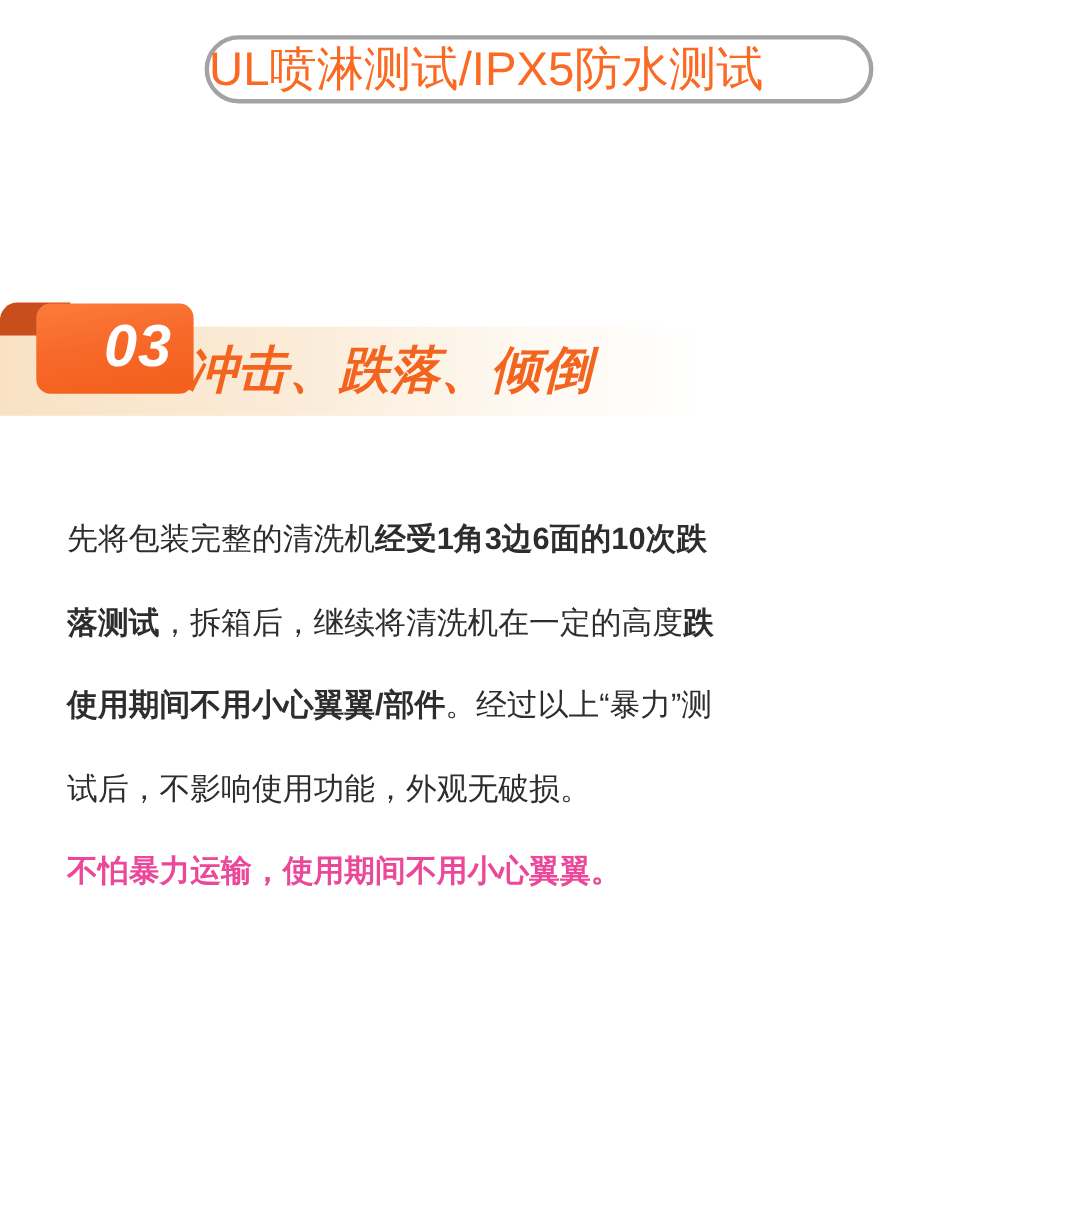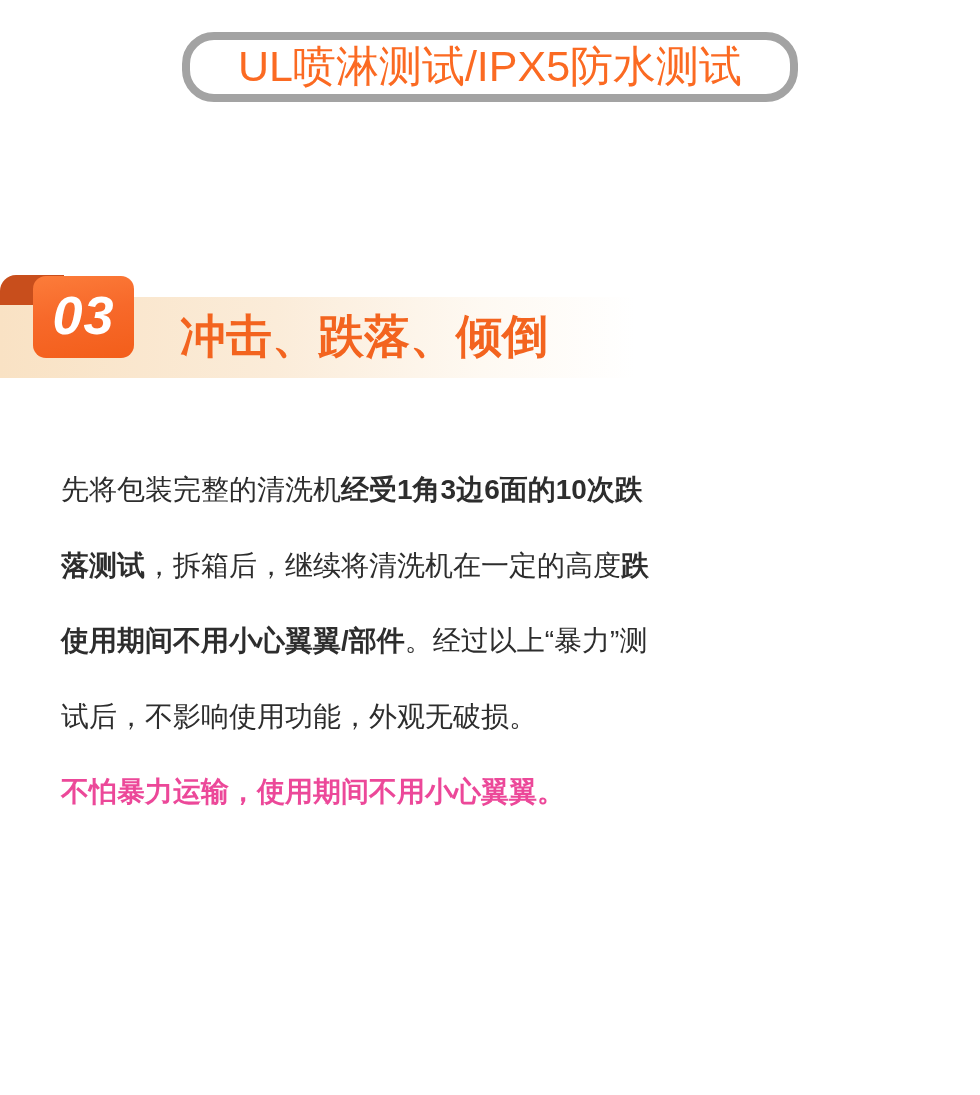--- a/index.html
+++ b/index.html
@@ -17,25 +17,24 @@
   }
 
   
   .pill {
     position: absolute;
     top: 32px;
     left: 50%;
     transform: translateX(-50%);
     width: 600px;
     height: 54px;
-    border: 8px solid #a3a3a3;
+    border: 4px solid #a3a3a3;
     border-radius: 32px;
     display: flex;
     align-items: center;
-    justify-content: center;
   }
   .pill-text {
     color: #fb6a22;
     font-size: 43px;
     font-weight: 400;
     letter-spacing: 0px;
     white-space: nowrap;
   }
 
   
@@ -60,39 +59,41 @@
     position: absolute;
     left: 33px;
     top: 276px;
     width: 101px;
     height: 82px;
     border-radius: 13px;
     background: linear-gradient(170deg, #fc7c3a 0%, #f7692a 45%, #f35e1a 100%);
     display: flex;
     align-items: center;
     justify-content: center;
+    padding-left: 42px;
   }
   .num-badge-text {
     color: #ffffff;
     font-size: 54px;
     font-weight: 700;
     font-style: italic;
     transform: translateY(-2px);
     letter-spacing: 1px;
   }
   .section-title {
     position: absolute;
-    left: 180px;
+    left: 170px;
     top: 297px;
     height: 81px;
     line-height: 78px;
     font-size: 46px;
     font-weight: 700;
     color: #f3641f;
     white-space: nowrap;
+    font-style: italic;
   }
 
   
   .body-text {
     position: absolute;
     left: 61px;
     top: 452px;
     width: 880px;
     font-size: 28px;
     line-height: 75.5px;

